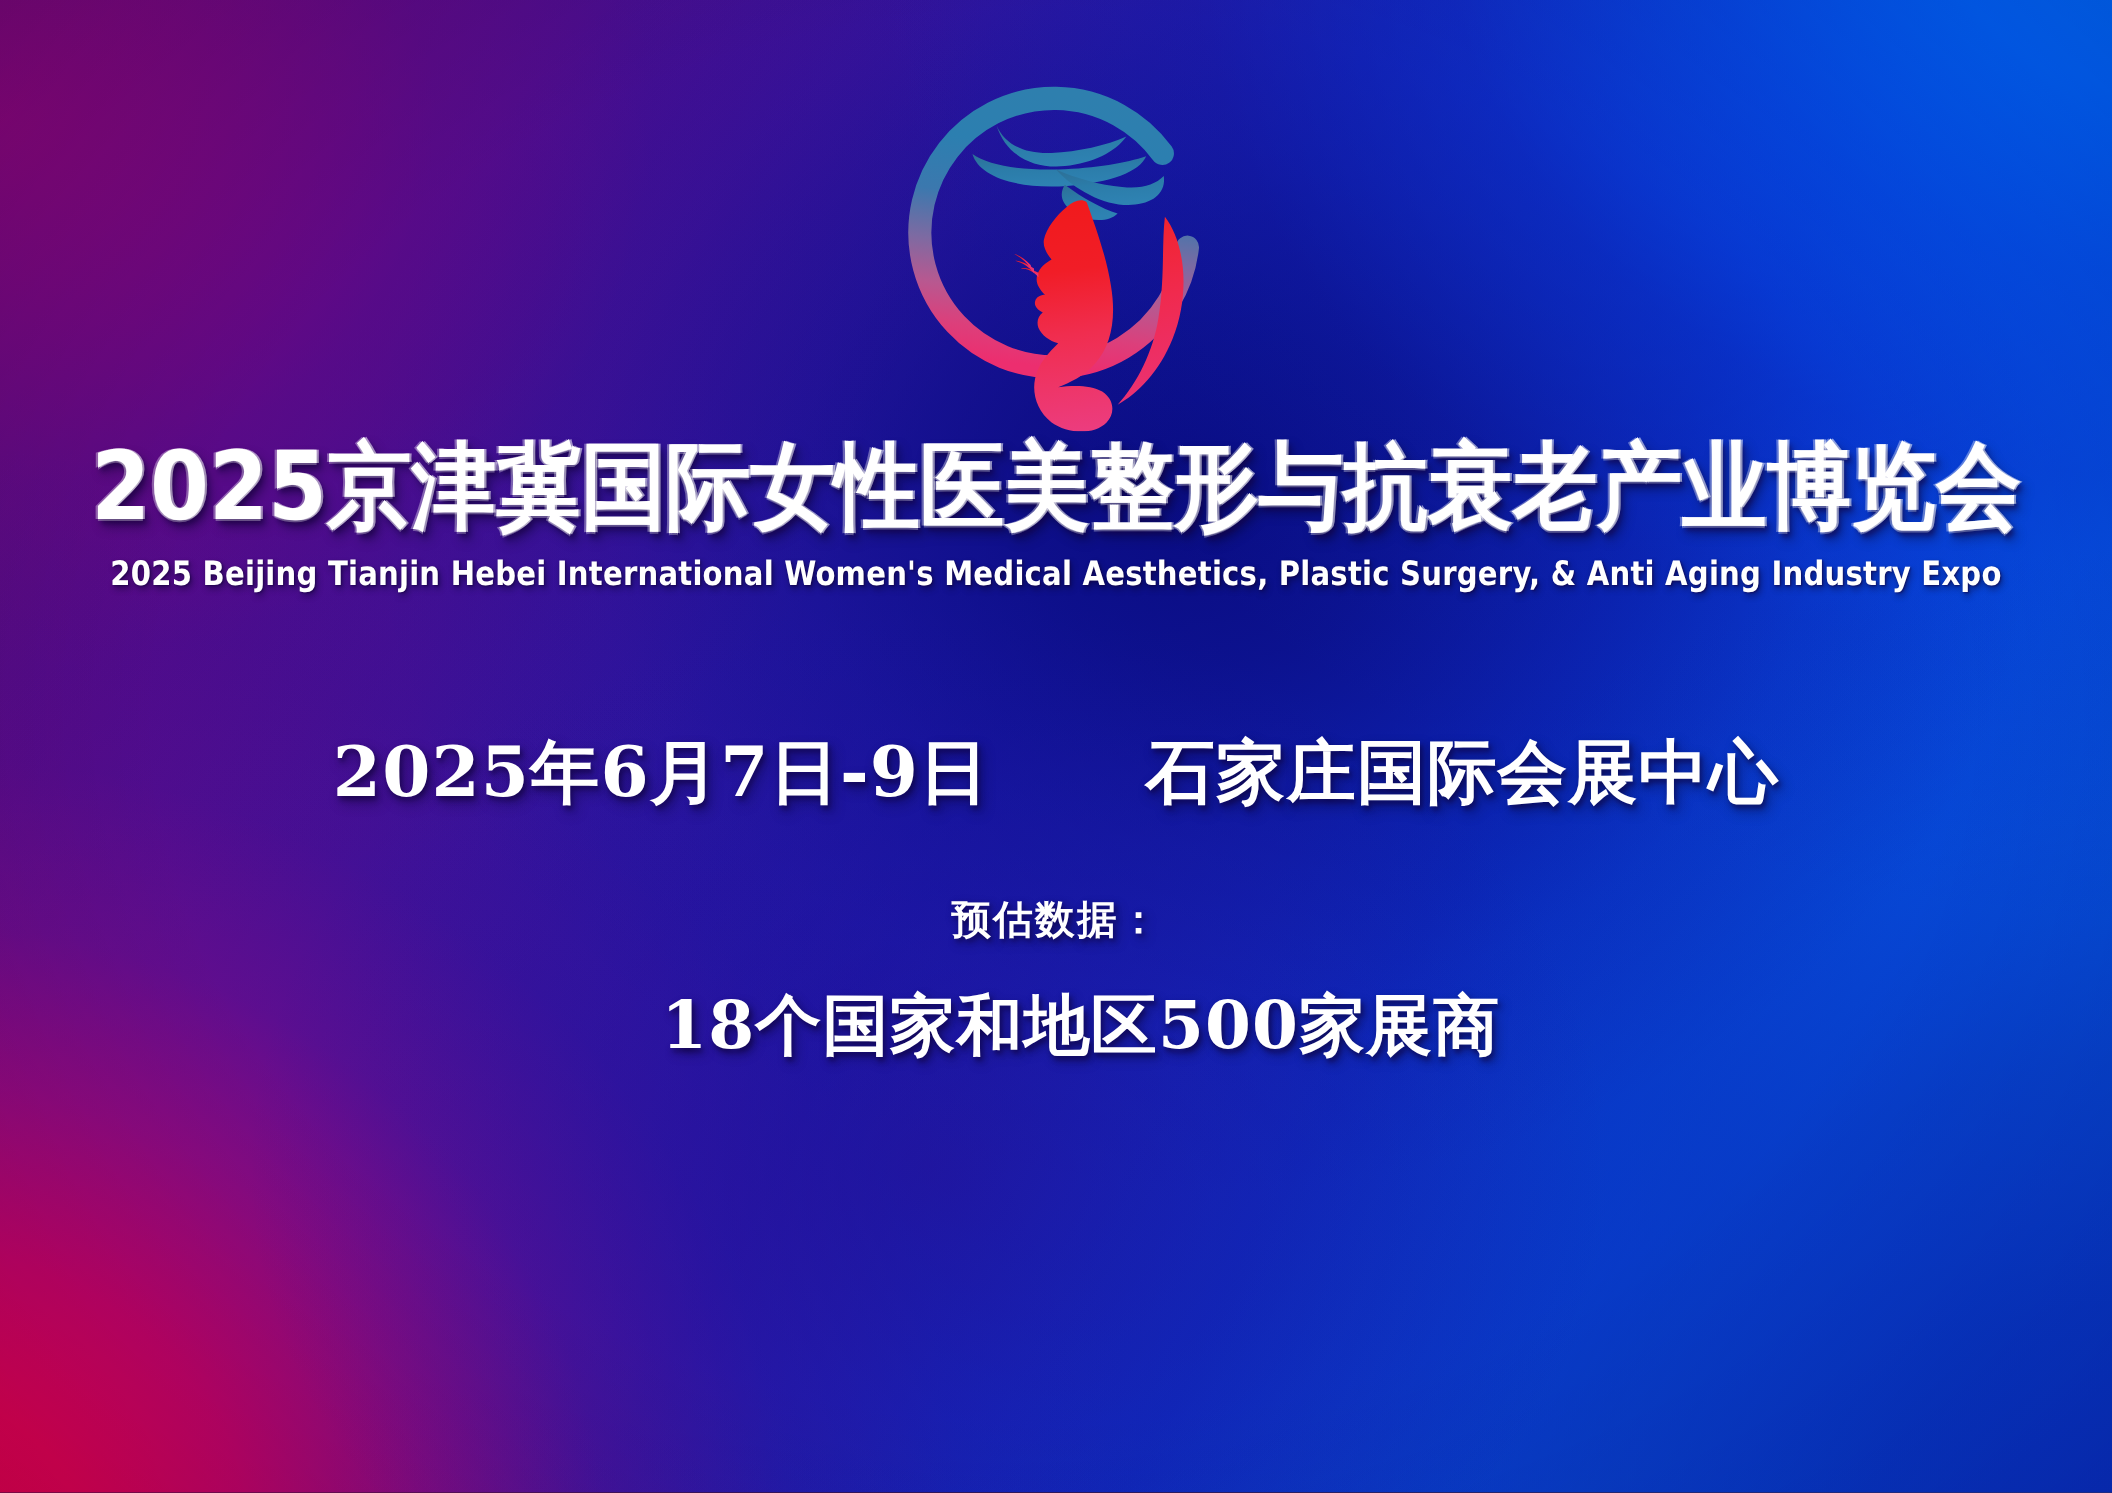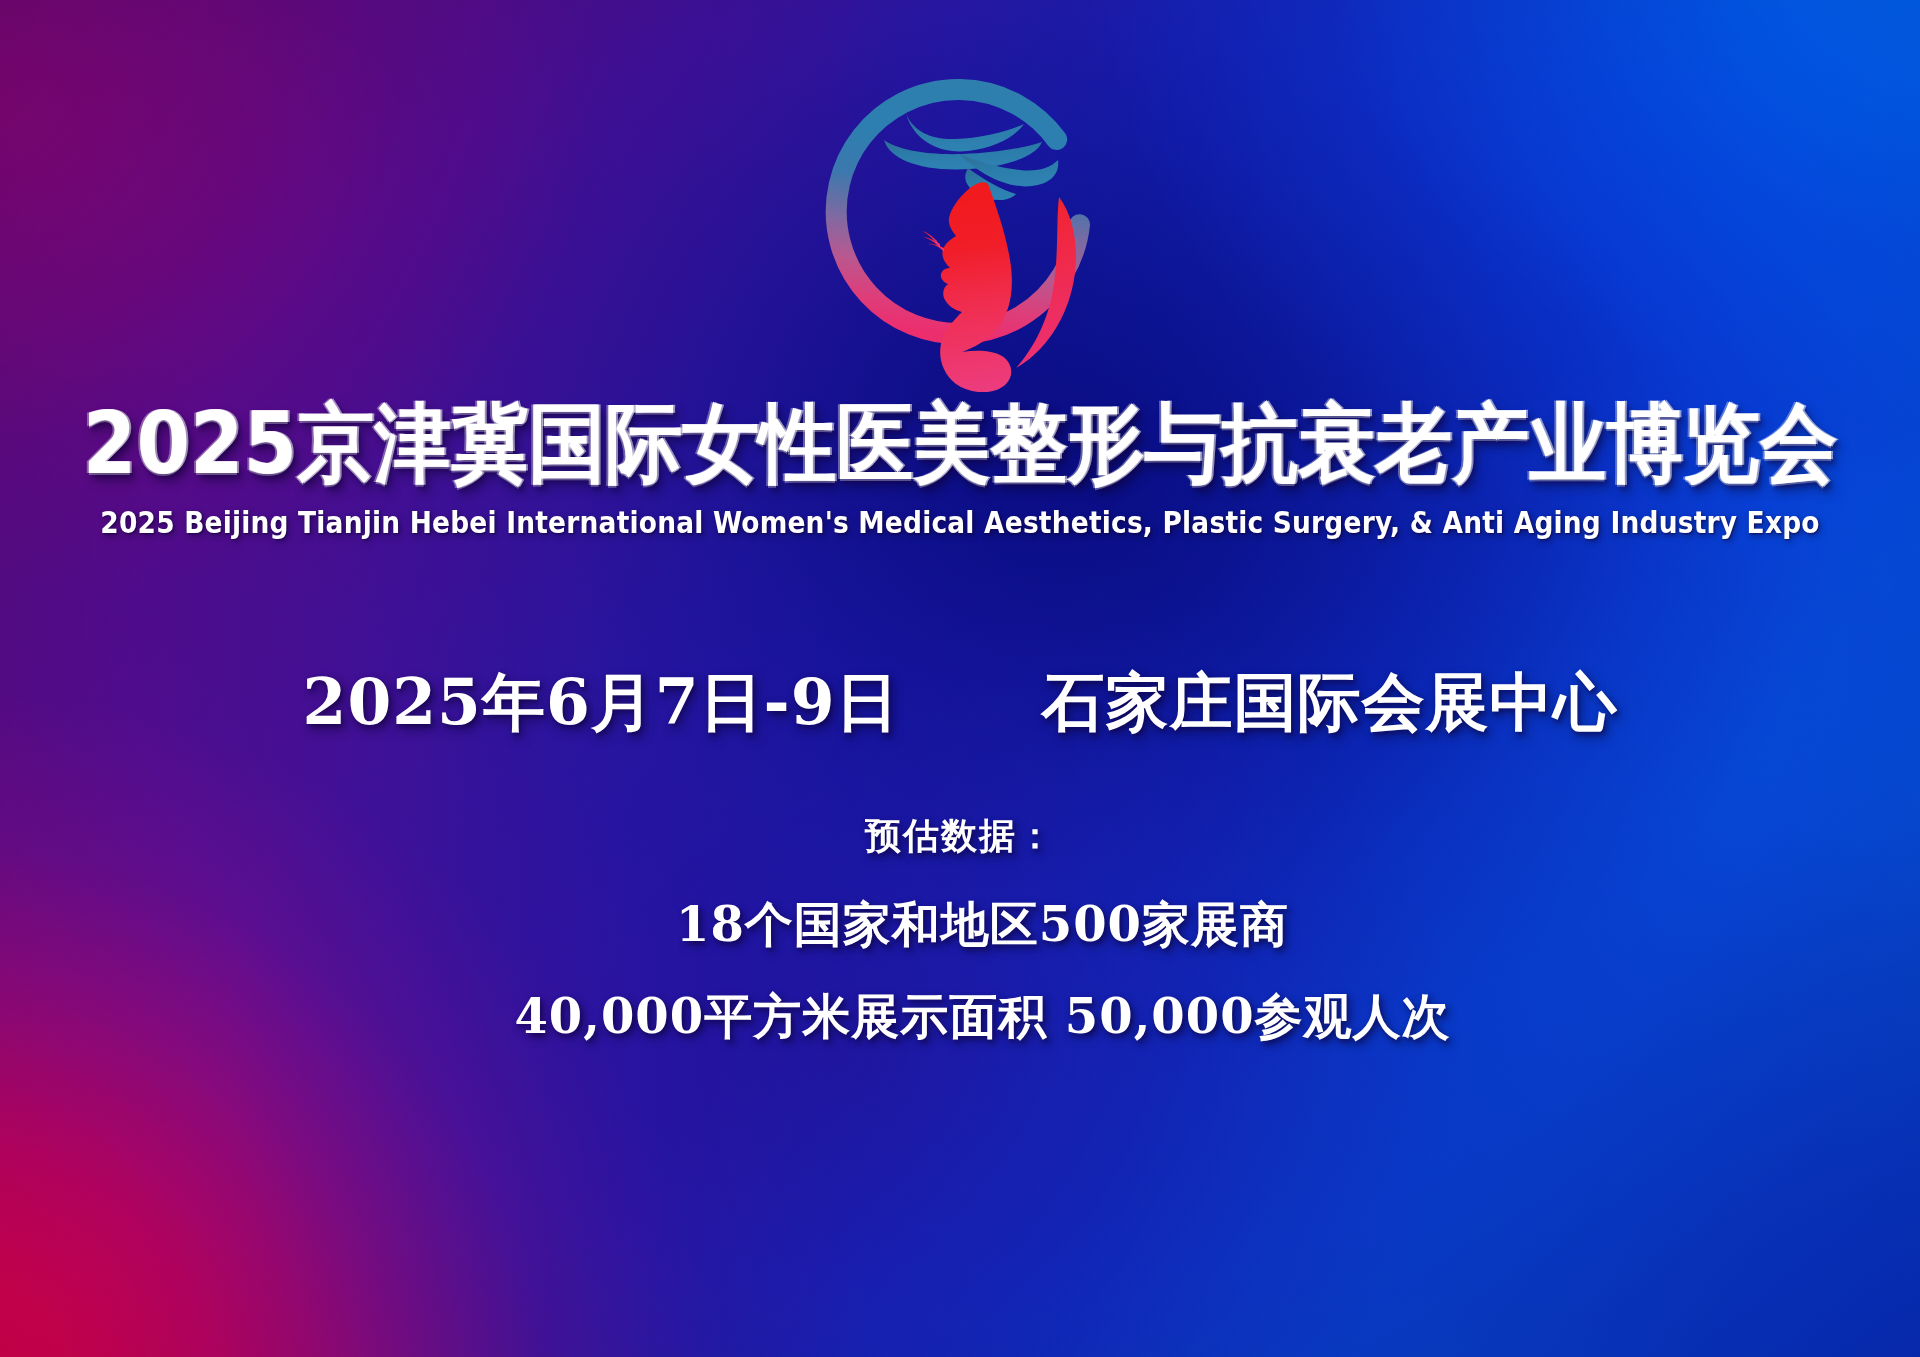--- a/index.html
+++ b/index.html
@@ -192,21 +192,21 @@
   }
   .stats-head {
     font-size: 36px;
     letter-spacing: 2px;
     margin-bottom: 32px;
     text-shadow:
       2px 3px 5px rgba(15,0,55,0.55),
       4px 5px 10px rgba(8,0,35,0.35);
   }
   .stats-line {
-    font-size: 48px;
+    font-size: 60px;
     letter-spacing: 1px;
     margin-bottom: 28px;
     white-space: nowrap;
     text-shadow:
       2px 3px 5px rgba(15,0,55,0.55),
       4px 5px 10px rgba(8,0,35,0.35);
     margin-left: 45px;
   }
   .stats-line:last-child { margin-bottom: 0; }
 </style>
@@ -336,17 +336,16 @@
 
     <div class="datevenue">
       <span>2025年6月7日-9日</span>
       <span class="gap"></span>
       <span>石家庄国际会展中心</span>
     </div>
 
     <div class="stats">
       <div class="stats-head">预估数据：</div>
       <div class="stats-line">18个国家和地区500家展商</div>
-      <div class="stats-line">40,000平方米展示面积 50,000参观人次</div>
     </div>
 
   </div>
 </div>
 
 </body></html>

